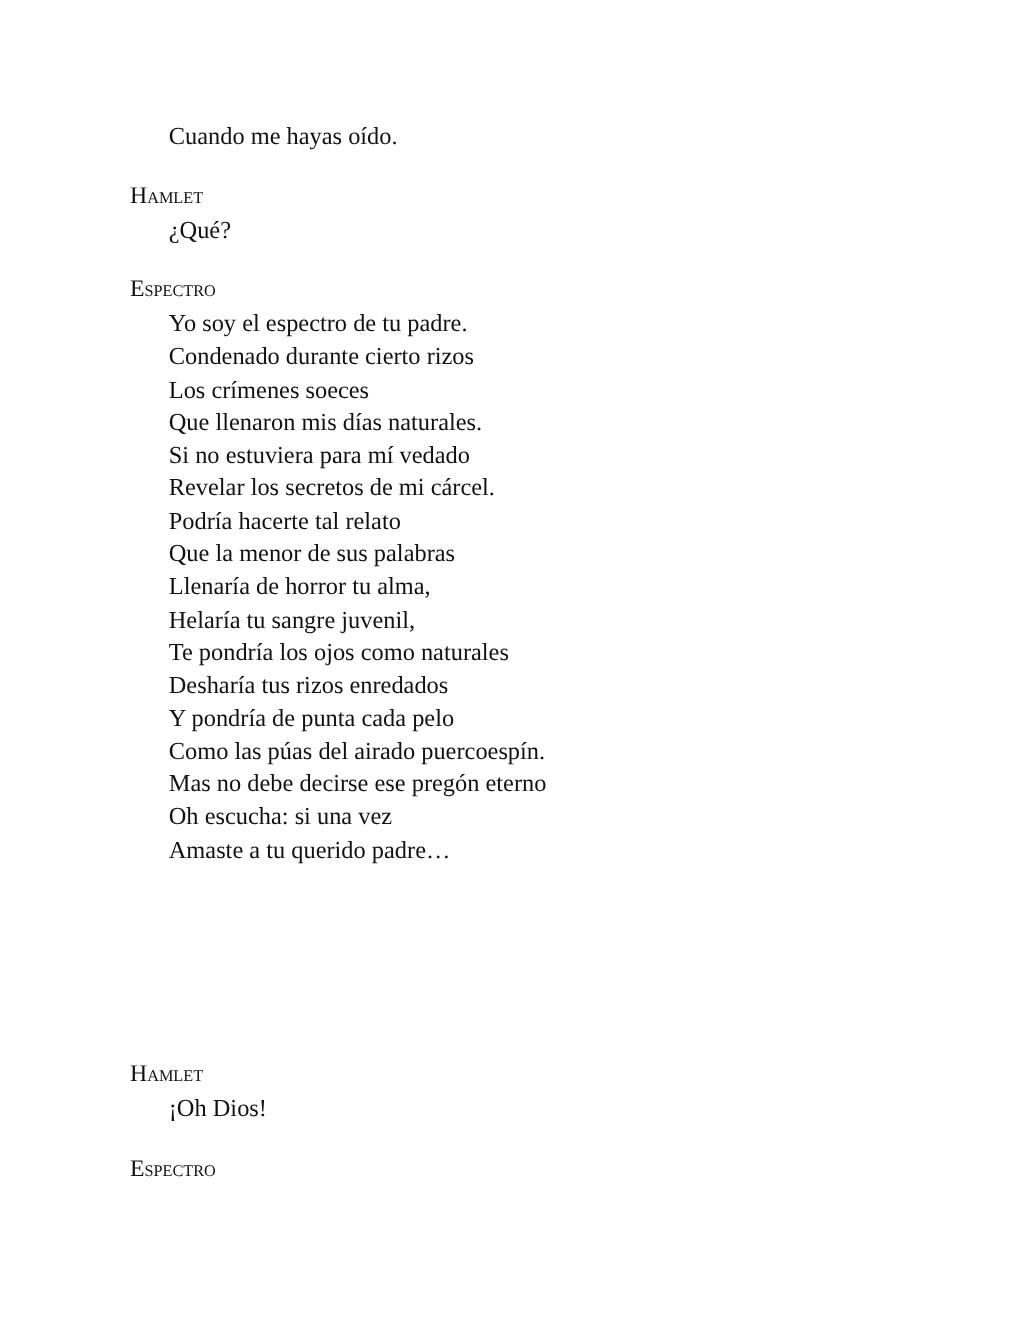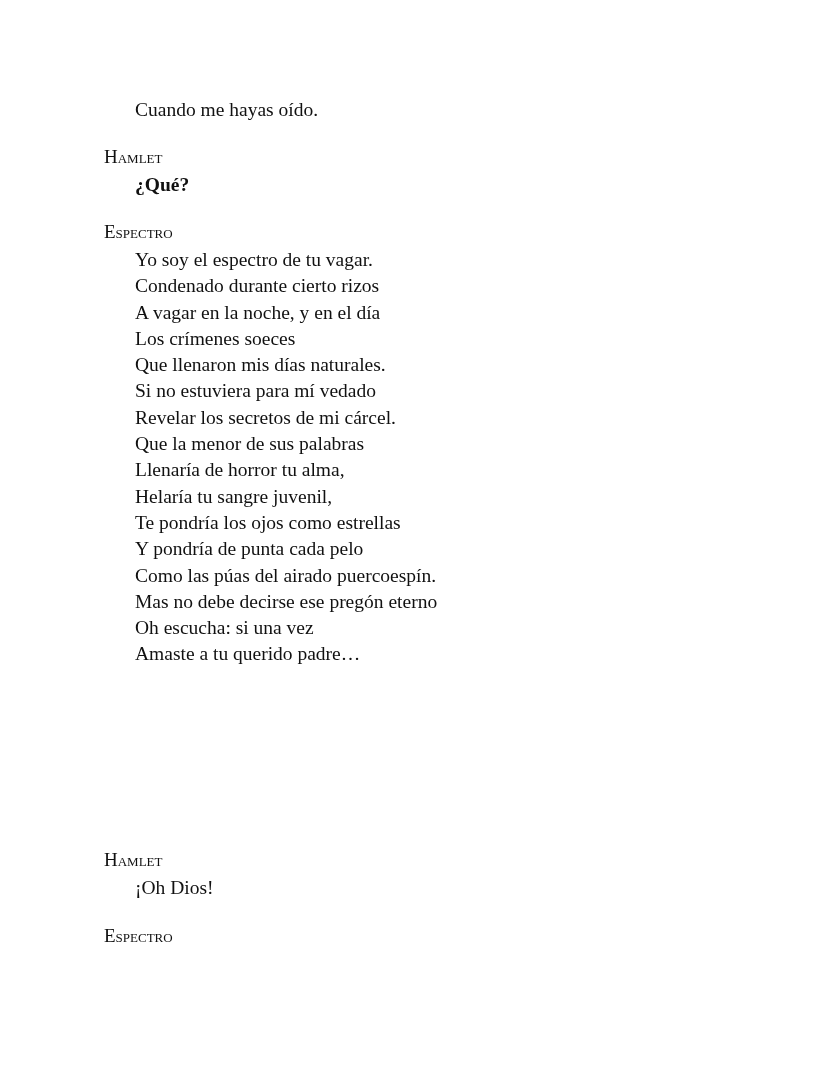--- a/index.html
+++ b/index.html
@@ -45,37 +45,38 @@
 </head>
 <body>
 
 <div class="page">
 
   <div class="verse" style="top:97px;">
     <div>Cuando me hayas oído.</div>
   </div>
 
   <div class="speaker" style="top:146px;">Hamlet</div>
-  <div class="verse" style="top:172px;font-weight:bold;">
+  <div class="verse" style="top:172px;">
     <div>¿Qué?</div>
   </div>
 
   <div class="speaker" style="top:221px;">Espectro</div>
   <div class="verse" style="top:247px;">
-    <div>Yo soy el espectro de tu vagar.</div>
+    <div>Yo soy el espectro de tu padre.</div>
     <div>Condenado durante cierto rizos</div>
-    <div>A vagar en la noche, y en el día</div>
     <div>Los crímenes soeces</div>
     <div>Que llenaron mis días naturales.</div>
     <div>Si no estuviera para mí vedado</div>
     <div>Revelar los secretos de mi cárcel.</div>
+    <div>Podría hacerte tal relato</div>
     <div>Que la menor de sus palabras</div>
     <div>Llenaría de horror tu alma,</div>
     <div>Helaría tu sangre juvenil,</div>
-    <div>Te pondría los ojos como estrellas</div>
+    <div>Te pondría los ojos como naturales</div>
+    <div>Desharía tus rizos enredados</div>
     <div>Y pondría de punta cada pelo</div>
     <div>Como las púas del airado puercoespín.</div>
     <div>Mas no debe decirse ese pregón eterno</div>
     <div>Oh escucha: si una vez</div>
     <div>Amaste a tu querido padre…</div>
   </div>
 
   <div class="speaker" style="top:849px;">Hamlet</div>
   <div class="verse" style="top:875px;">
     <div>¡Oh Dios!</div>

